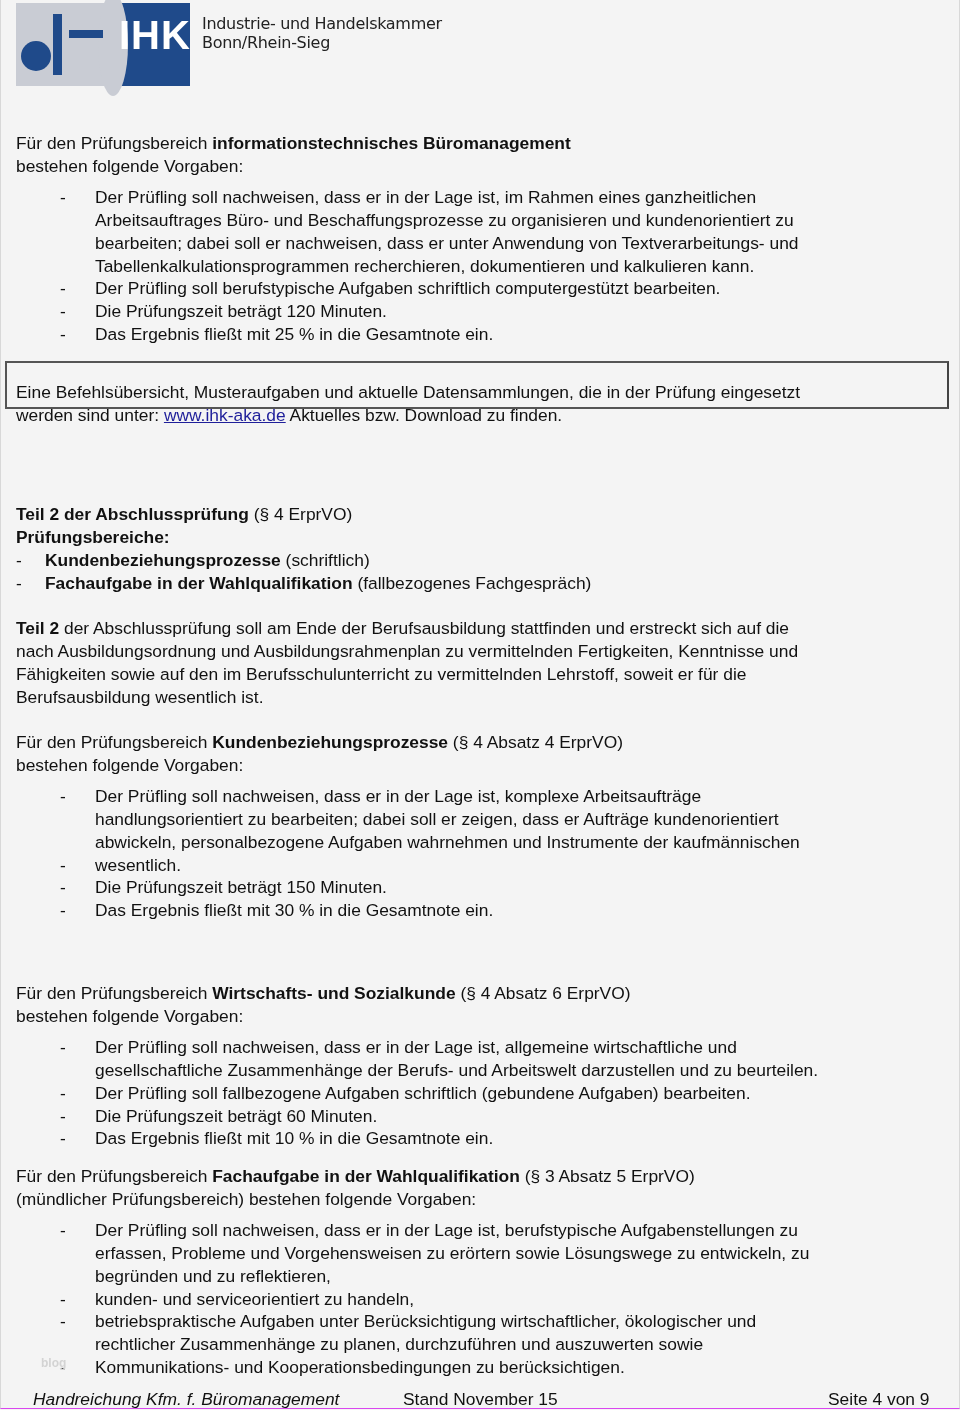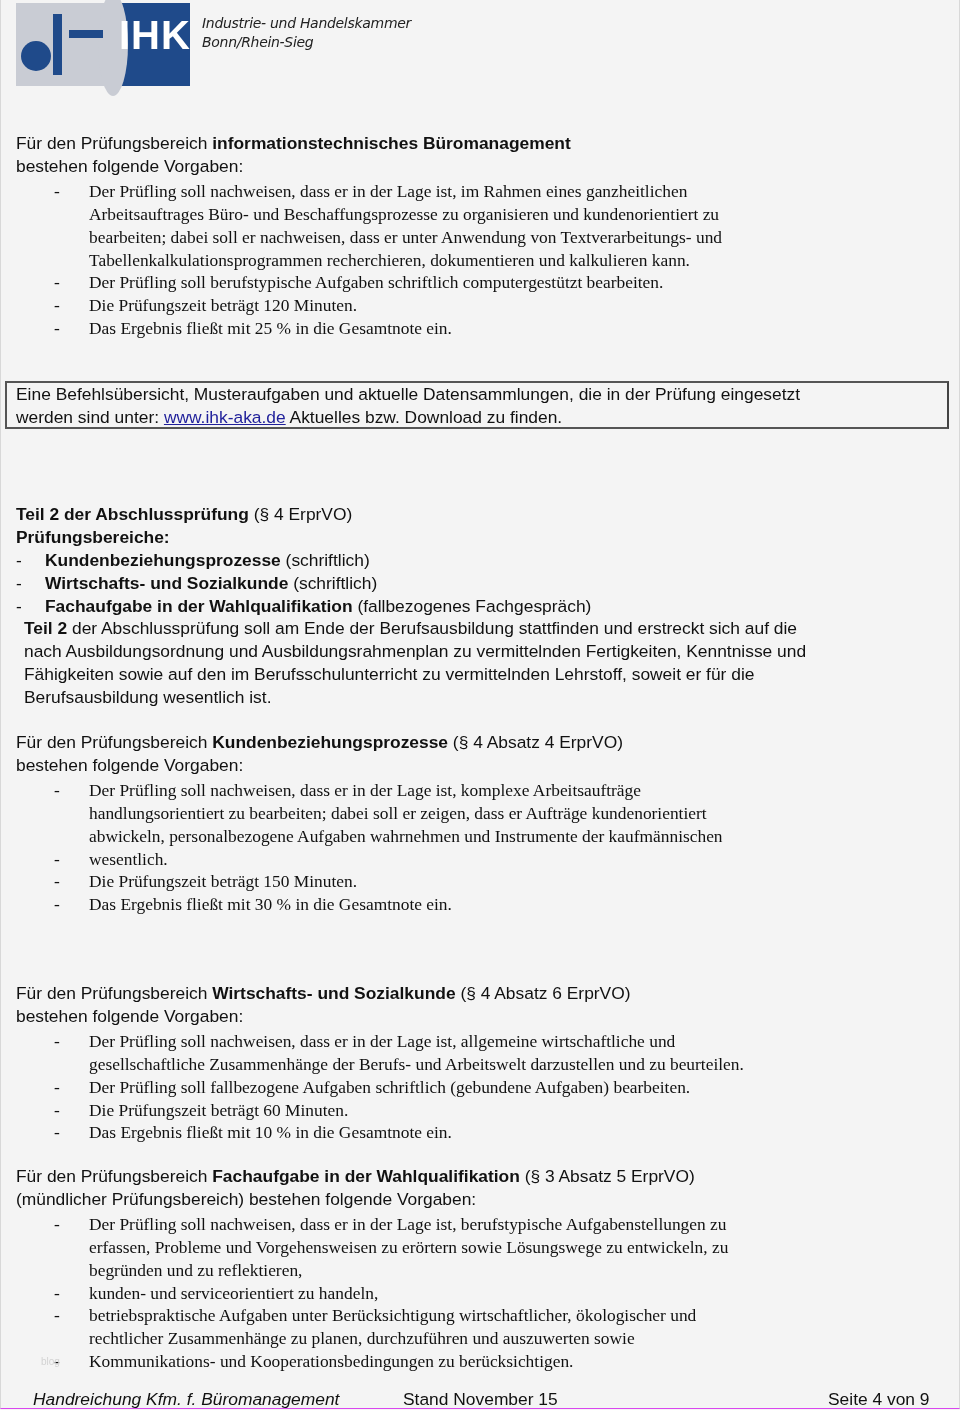--- a/index.html
+++ b/index.html
@@ -26,55 +26,54 @@
   .logo-curve { position: absolute; left: 82px; top: -10px; width: 30px; height: 103px; border-radius: 50%; background: #c9ccd4; }
   .logo-dot { position: absolute; left: 5px; top: 38px; width: 30px; height: 30px; border-radius: 50%; background: #1f4a8a; }
   .logo-bar { position: absolute; left: 37px; top: 11px; width: 9px; height: 61px; background: #1f4a8a; }
   .logo-dash { position: absolute; left: 53px; top: 27px; width: 34px; height: 8px; background: #1f4a8a; }
   .logo-text {
     position: absolute; left: 103px; top: 10px;
     color: #fff; font-weight: bold; font-size: 40px; letter-spacing: 1px;
   }
   .org-name {
     position: absolute; left: 201px; top: 14px;
-    font-family: "DejaVu Sans", sans-serif; font-size: 14px; line-height: 19px; color: #222;
+    font-family: "DejaVu Sans", sans-serif; font-size: 16px; line-height: 19px; color: #222;
     letter-spacing: -0.3px;
-    font-style: italic;
   }
 
   .content { position: absolute; left: 15px; top: 132px; width: 930px; font-size: 17.4px; line-height: 22.9px; }
   .block { position: absolute; left: 15px; width: 930px; font-size: 17.4px; line-height: 22.9px; }
   .line { white-space: nowrap; }
   .b { font-weight: bold; }
-  ul.dash { list-style: none; margin: 2px; padding: 0; font-family: Liberation Serif, serif; }
+  ul.dash { list-style: none; margin: 8px; padding: 0; }
   ul.dash li { position: relative; padding-left: 71px; }
   ul.dash li::before { content: "-"; position: absolute; left: 36px; top: 0; }
 
   .notice-box {
-    position: absolute; left: 4px; top: 381px; width: 944px; height: 48px;
+    position: absolute; left: 4px; top: 361px; width: 944px; height: 48px;
     border: 2px solid #555; border-right: 2px solid #444; box-sizing: border-box;
-    padding: 0 0 0 9px;
+    padding: 18px 0 0 9px;
     font-size: 17.4px; line-height: 22.9px;
   }
   .notice-box a { color: #1f1f9a; text-decoration: underline; }
 
   .teil2 { top: 503px; }
   .teil2 .row { display: flex; flex-direction: column; }
   .teil2 .label { width: 210px; font-weight: bold; }
   .teil2 .items { list-style: none; margin: 0; padding: 0; }
   .teil2 .items li { position: relative; padding-left: 29px; }
   .teil2 .items li::before { content: "-"; position: absolute; left: 0; }
 
-  .para { top: 617px; margin-left: 8px; }
+  .para { top: 617px; }
   .sec1 { top: 731px; }
   .sec2 { top: 982px; }
   .sec3 { top: 1165px; }
 
   .watermark {
-    position: absolute; left: 40px; top: 1356px; font-size: 10px; color: #d3d3d3;
+    position: absolute; left: 40px; top: 1356px; font-size: 12px; color: #d3d3d3; font-weight: bold;
   }
 
   .footer { position: absolute; top: 1388px; left: 0; width: 960px; font-size: 17.4px; line-height: 22px; }
   .footer span { position: absolute; white-space: nowrap; }
   .footer .f1 { left: 32px; font-style: italic; }
   .footer .f2 { left: 402px; }
   .footer .f3 { left: 827px; }
 </style>
 </head>
 <body>
@@ -127,21 +126,20 @@
   </div>
 
   <div class="block teil2">
     <div class="line">
       <span class="b">Teil 2 der Abschlussprüfung</span><span> (§ 4 ErprVO)</span>
     </div>
     <div class="row">
       <div class="label">Prüfungsbereiche:</div>
       <ul class="items">
         <li><span class="b">Kundenbeziehungsprozesse</span><span> (schriftlich)</span></li>
-        <li><span class="b">Wirtschafts- und Sozialkunde</span><span> (schriftlich)</span></li>
         <li><span class="b">Fachaufgabe in der Wahlqualifikation</span><span> (fallbezogenes Fachgespräch)</span></li>
       </ul>
     </div>
   </div>
 
   <div class="block para">
     <div class="line"><span class="b">Teil 2</span><span> der Abschlussprüfung soll am Ende der Berufsausbildung stattfinden und erstreckt sich auf die</span></div>
     <div class="line">nach Ausbildungsordnung und Ausbildungsrahmenplan zu vermittelnden Fertigkeiten, Kenntnisse und</div>
     <div class="line">Fähigkeiten sowie auf den im Berufsschulunterricht zu vermittelnden Lehrstoff, soweit er für die</div>
     <div class="line">Berufsausbildung wesentlich ist.</div>

